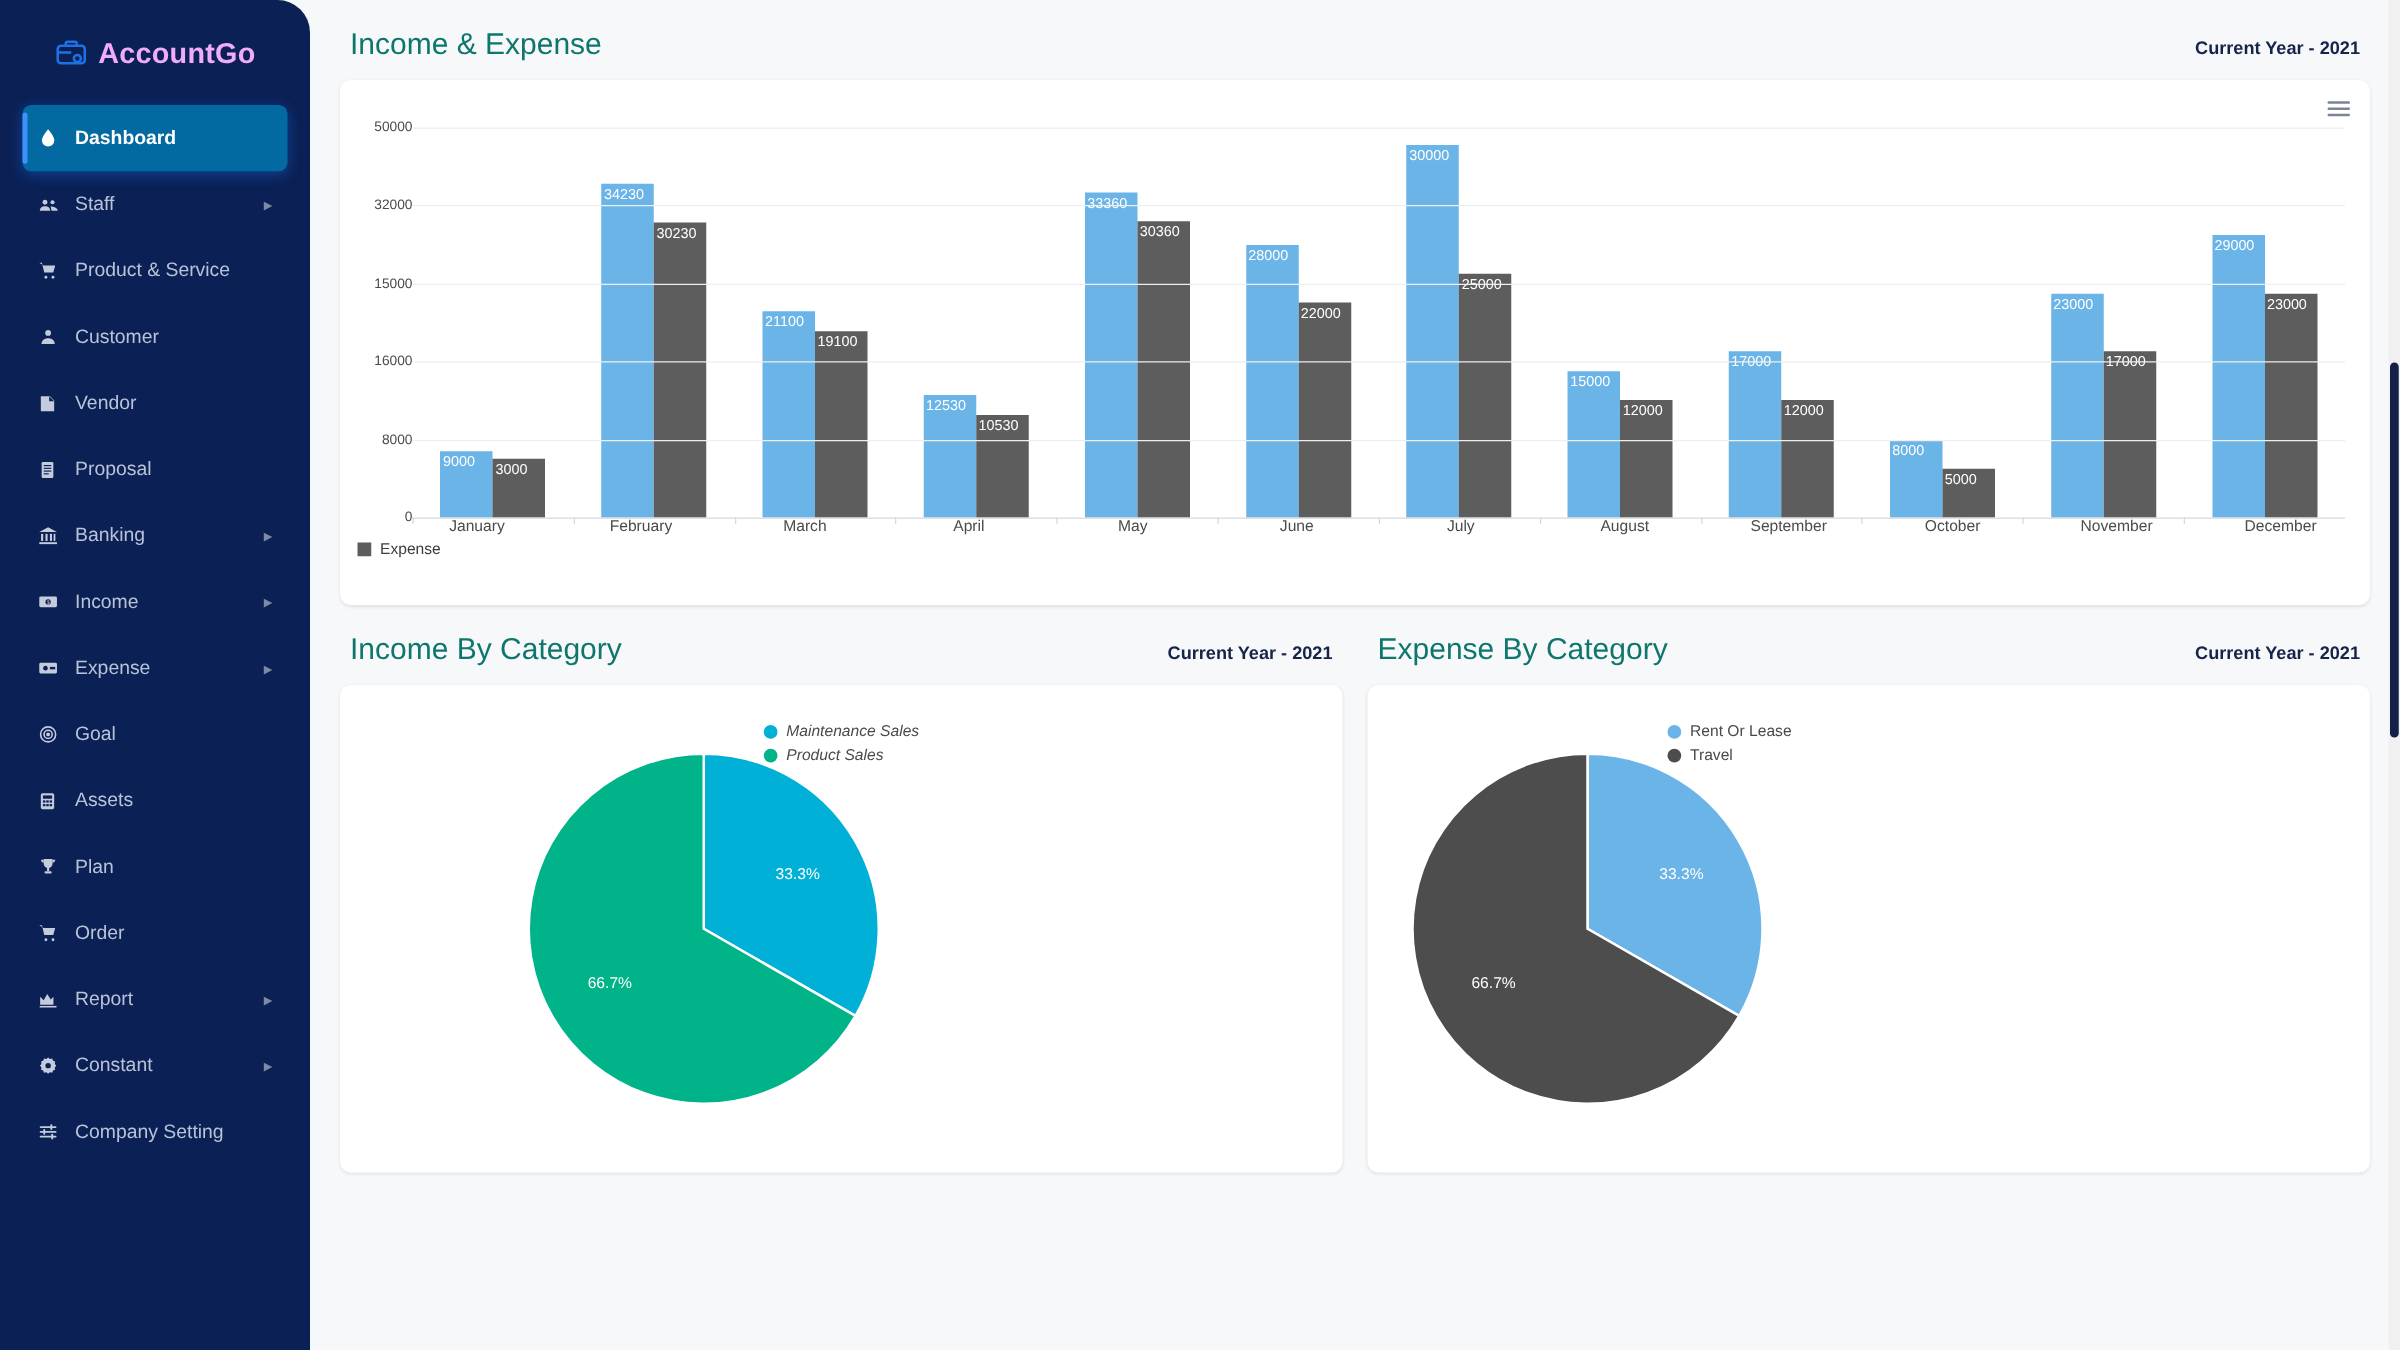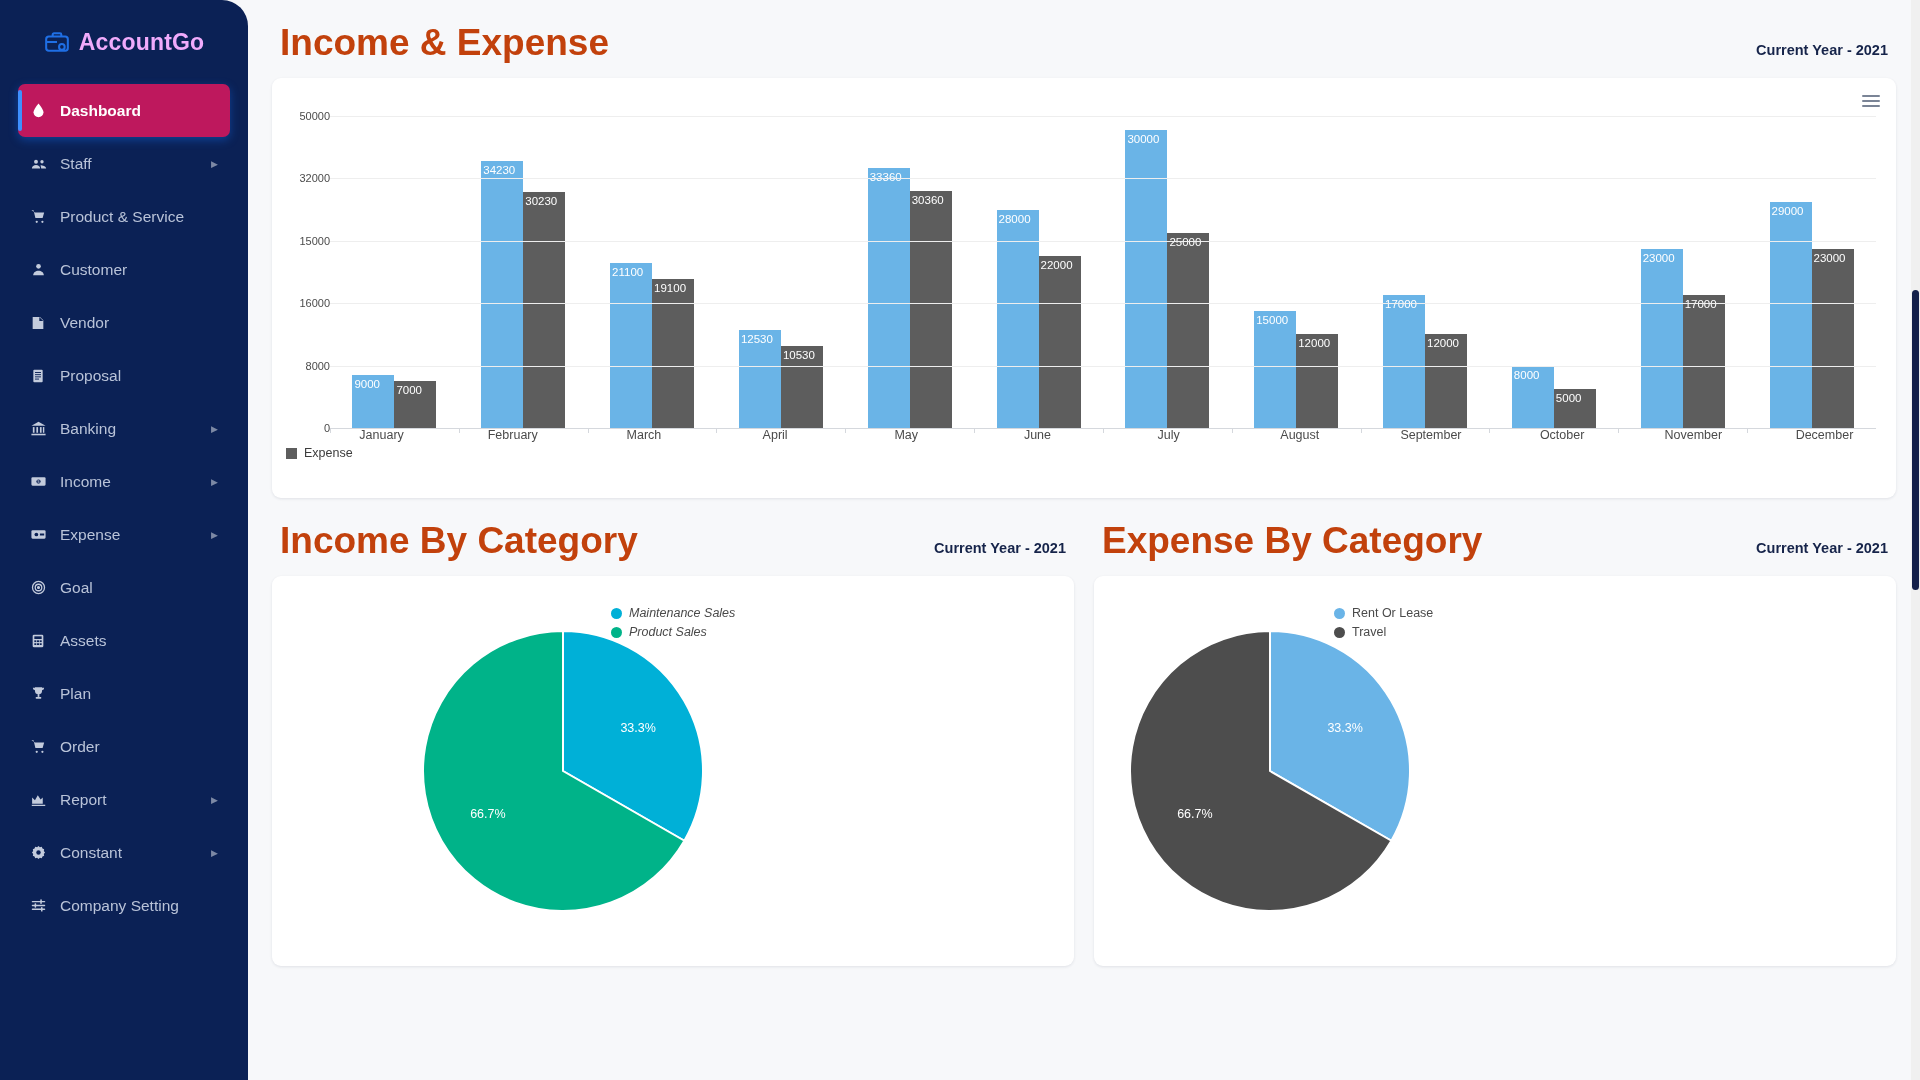--- a/index.html
+++ b/index.html
@@ -38,21 +38,21 @@
   }
   .nav-item .ic {
     width: 30px; display: flex; align-items: center; justify-content: flex-start;
     color: #c3cbdc; flex: 0 0 30px;
   }
   .nav-item .lbl { flex: 1; }
   .nav-item .arrow {
     font-size: 9px; color: #7d89a5; margin-left: auto;
   }
   .nav-item.active {
-    background: #be185d;
+    background: #0369a1;
     color: #ffffff;
     font-weight: 700;
     box-shadow: 0 3px 10px rgba(21,101,224,.45);
   }
   .nav-item.active .ic { color: #fff; }
   .nav-item.active::before {
     content: ""; position: absolute; left: 0; top: 6px; bottom: 6px;
     width: 4px; background: #3e90ff; border-radius: 3px;
   }
   
@@ -60,21 +60,21 @@
     position: absolute; left: 248px; top: 0;
     width: 1672px; height: 1080px;
     padding: 0 24px;
     overflow: hidden;
   }
   .sec-head {
     display: flex; align-items: baseline; justify-content: space-between;
     padding: 22px 8px 14px 8px;
   }
   .sec-title {
-    font-size: 37px; color: #c2410c; font-weight: 700;
+    font-size: 24px; color: #0f766e; font-weight: 400;
   }
   .sec-sub {
     font-size: 14.5px; color: #16244a; font-weight: 700;
   }
   .card {
     background: #fff;
     border-radius: 9px;
     box-shadow: 0 1px 3px rgba(20,30,60,.10);
   }
   
@@ -363,21 +363,21 @@
         <span></span>
     </div>
     <div id="plot">
       <div id="bars">
           <div class="month">
             <div class="tick"></div>
             <div class="bar inc" style="height: 53px;">
               <span class="v">9000</span>
             </div>
             <div class="bar exp" style="height: 46.8px;">
-              <span class="v">7000</span>
+              <span class="v">3000</span>
             </div>
           </div>
           <div class="month">
             <div class="tick"></div>
             <div class="bar inc" style="height: 266.994px;">
               <span class="v">34230</span>
             </div>
             <div class="bar exp" style="height: 235.794px;">
               <span class="v">30230</span>
             </div>

